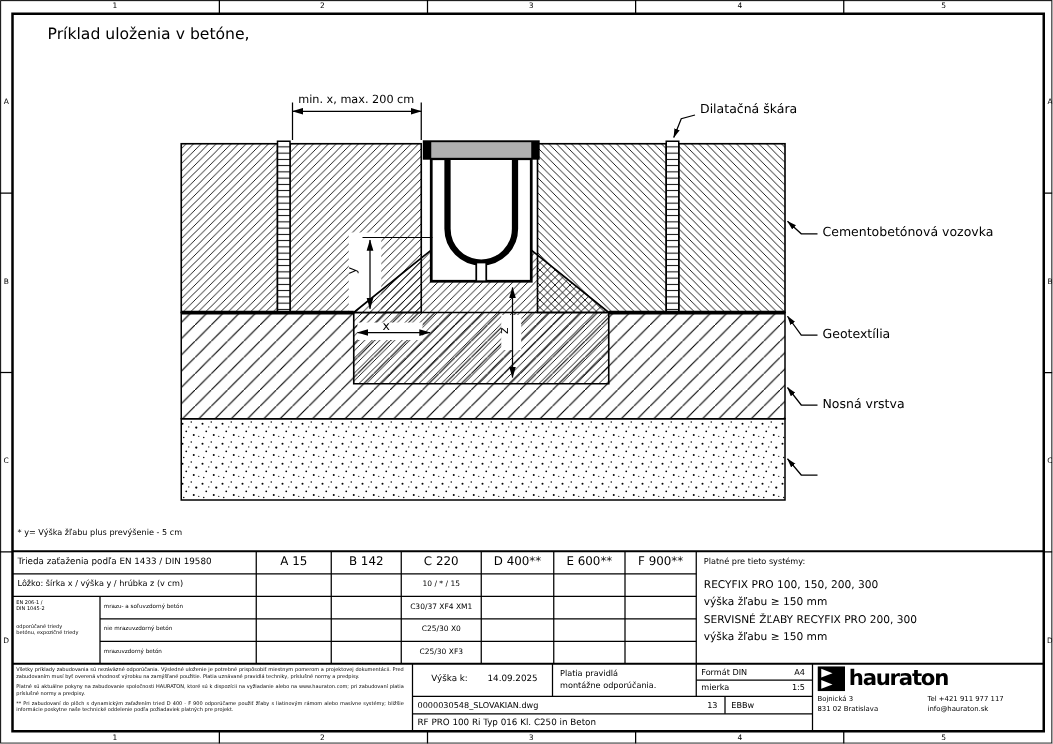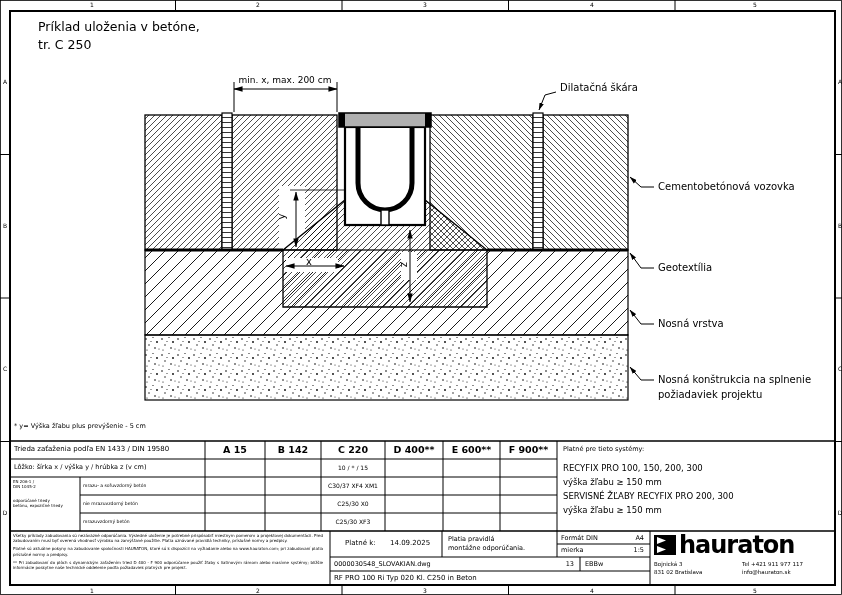--- a/index.html
+++ b/index.html
@@ -10,24 +10,24 @@
   .tick-num{font-size:6px;width:30px;text-align:center;}
   .tick-let{font-size:6px;width:8px;text-align:center;}
   .title-main{font-size:12.5px;line-height:1.4;}
   .callout{font-size:10px;white-space:nowrap;}
   .callout.wrap{white-space:normal;}
   .dimlabel{font-size:9px;}
   .axis{font-size:10px;transform:rotate(-90deg);transform-origin:center;}
   .fn{font-size:6.5px;}
   .t7{font-size:7px;}  .t65{font-size:6.5px;} .t6{font-size:6px;}
   .t45{font-size:4.5px;} .t4{font-size:4px;line-height:1.3;}
-  .th{font-size:9.5px;text-align:center;font-weight:bold;}
+  .th{font-size:9.5px;text-align:center;font-weight:normal;}
   .sys-h{font-size:6.5px;text-align:right;} .sys-l{font-size:8.5px;white-space:nowrap;}
   .disc{width:310px;} .disc p{margin:0 0 3px 0;font-size:4px;line-height:1.3;text-align:justify;}
-  .logo-word{font-size:24px;font-weight:bold;letter-spacing:-1px;line-height:1;}
+  .logo-word{font-size:17px;font-weight:bold;letter-spacing:-1px;line-height:1;}
   .addr{font-size:5.5px;line-height:1.5;}
   .right{text-align:right;}
 </style>
 </head>
 <body>
 
 <div class="sheet">
 
   <svg class="abs" style="left:0;top:0" width="842" height="595" viewBox="0 0 842 595">
     <defs>
@@ -180,33 +180,31 @@
   <div class="abs tick-let" style="left:1px;top:222px">B</div>
   <div class="abs tick-let" style="left:1px;top:365px">C</div>
   <div class="abs tick-let" style="left:1px;top:509px">D</div>
   <div class="abs tick-let" style="left:836px;top:78px">A</div>
   <div class="abs tick-let" style="left:836px;top:222px">B</div>
   <div class="abs tick-let" style="left:836px;top:365px">C</div>
   <div class="abs tick-let" style="left:836px;top:509px">D</div>
 
   <div class="abs title-main" style="left:38px;top:18px">
     <div>Príklad uloženia v betóne,</div>
-    <div>tr. C 250</div>
   </div>
 
   <div class="abs dimlabel ctr" style="left:215px;top:75px;width:140px">min. x, max. 200 cm</div>
   <div class="abs axis" style="left:279px;top:211px">y</div>
   <div class="abs" style="left:306px;top:256px;font-size:10px">x</div>
   <div class="abs axis" style="left:401px;top:259px">z</div>
 
   <div class="abs callout" style="left:560px;top:82px">Dilatačná škára</div>
   <div class="abs callout" style="left:658px;top:181px">Cementobetónová vozovka</div>
   <div class="abs callout" style="left:658px;top:262px">Geotextília</div>
   <div class="abs callout" style="left:658px;top:318px">Nosná vrstva</div>
-  <div class="abs callout wrap" style="left:658px;top:373px;width:176px;line-height:1.45">Nosná konštrukcia na splnenie požiadaviek projektu</div>
 
   <div class="abs fn" style="left:14px;top:422px">* y= Výška žľabu plus prevýšenie - 5 cm</div>
 
   <div class="abs t7" style="left:14px;top:445px">Trieda zaťaženia podľa EN 1433 / DIN 19580</div>
   <div class="abs th" style="left:205px;top:444px;width:60px">A 15</div>
   <div class="abs th" style="left:265px;top:444px;width:56px">B 142</div>
   <div class="abs th" style="left:321px;top:444px;width:64px">C 220</div>
   <div class="abs th" style="left:385px;top:444px;width:58px">D 400**</div>
   <div class="abs th" style="left:443px;top:444px;width:57px">E 600**</div>
   <div class="abs th" style="left:500px;top:444px;width:57px">F 900**</div>
@@ -231,36 +229,36 @@
   <div class="abs sys-l" style="left:563px;top:477px">výška žľabu ≥ 150 mm</div>
   <div class="abs sys-l" style="left:563px;top:491px">SERVISNÉ ŽĽABY RECYFIX PRO 200, 300</div>
   <div class="abs sys-l" style="left:563px;top:505px">výška žľabu ≥ 150 mm</div>
 
   <div class="abs disc" style="left:13px;top:533px">
     <p>Všetky príklady zabudovania sú nezáväzné odporúčania. Výsledné uloženie je potrebné prispôsobiť miestnym pomerom a projektovej dokumentácii. Pred zabudovaním musí byť overená vhodnosť výrobku na zamýšľané použitie. Platia uznávané pravidlá techniky, príslušné normy a predpisy.</p>
     <p>Platné sú aktuálne pokyny na zabudovanie spoločnosti HAURATON, ktoré sú k dispozícii na vyžiadanie alebo na www.hauraton.com; pri zabudovaní platia príslušné normy a predpisy.</p>
     <p>** Pri zabudovaní do plôch s dynamickým zaťažením tried D 400 - F 900 odporúčame použiť žľaby s liatinovým rámom alebo masívne systémy; bližšie informácie poskytne naše technické oddelenie podľa požiadaviek platných pre projekt.</p>
   </div>
 
-  <div class="abs t7" style="left:345px;top:539px">Platné k:</div>
+  <div class="abs t7" style="left:345px;top:539px">Výška k:</div>
   <div class="abs t7" style="left:390px;top:539px">14.09.2025</div>
 
   <div class="abs t65" style="left:448px;top:535px">Platia pravidlá</div>
   <div class="abs t65" style="left:448px;top:544px">montážne odporúčania.</div>
 
   <div class="abs t65" style="left:561px;top:534px">Formát DIN</div>
   <div class="abs t65 right" style="left:604px;top:534px;width:40px">A4</div>
   <div class="abs t65" style="left:561px;top:546px">mierka</div>
   <div class="abs t65 right" style="left:604px;top:546px;width:40px">1:5</div>
 
   <div class="abs t65" style="left:334px;top:560px">0000030548_SLOVAKIAN.dwg</div>
   <div class="abs t65 right" style="left:530px;top:560px;width:44px">13</div>
   <div class="abs t65" style="left:585px;top:560px">EBBw</div>
 
-  <div class="abs t7" style="left:334px;top:574px">RF PRO 100 Ri Typ 020 Kl. C250 in Beton</div>
+  <div class="abs t7" style="left:334px;top:574px">RF PRO 100 Ri Typ 016 Kl. C250 in Beton</div>
 
   <div class="abs" style="left:654px;top:533px;width:180px">
     <div style="display:flex;align-items:center;gap:3px">
       <span style="display:inline-block;width:22px;height:20px">
         <svg width="22" height="20" viewBox="0 0 22 20">
           <rect x="0" y="0" width="22" height="20" fill="#000"></rect>
           <polygon points="3,2 12,5.5 3,9" fill="#fff"></polygon>
           <polygon points="3,11 12,14.5 3,18" fill="#fff"></polygon>
         </svg>
       </span>

